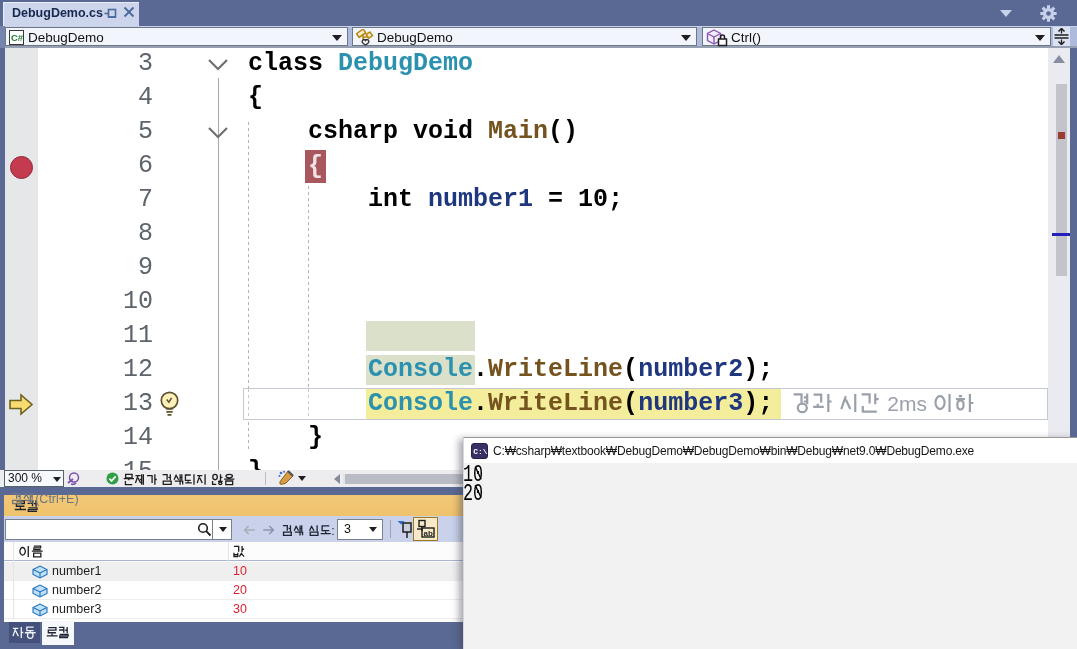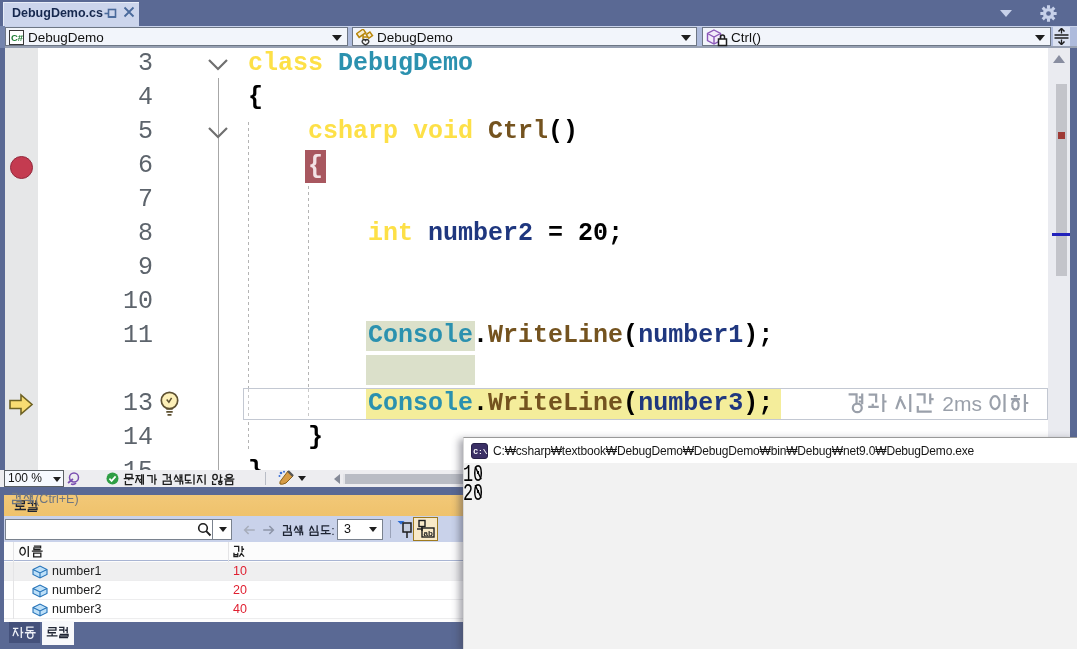--- a/index.html
+++ b/index.html
@@ -1,19 +1,19 @@
 <!DOCTYPE html>
 <html><head><meta charset="utf-8"><style>
 *{margin:0;padding:0;box-sizing:border-box}
 html,body{width:1077px;height:649px;overflow:hidden}
 body{position:relative;background:#5a6994;font-family:"Liberation Sans",sans-serif}
 .abs{position:absolute}
 .code{position:absolute;font:bold 25px "Liberation Mono",monospace;line-height:34px;height:34px;white-space:pre;color:#000}
 .num{position:absolute;font:25px "Liberation Mono",monospace;line-height:34px;height:34px;color:#5d646c;width:114px;text-align:right;left:39px}
-.kw{color:#fde047}.ty{color:#2b91af}.me{color:#74531f}.va{color:#1f377f}
+.kw{color:#000000}.ty{color:#2b91af}.me{color:#74531f}.va{color:#1f377f}
 </style></head><body>
 <div class="abs" style="left:0;top:0;width:1077px;height:26px;background:#5a6994"></div>
 <div class="abs" style="left:3px;top:2px;width:136px;height:24px;background:#ccd5ec;border-top:1px solid #e8edf8;border-left:1px solid #e8edf8"></div>
 <div class="abs" style="left:12px;top:6px;font-size:12.5px;font-weight:bold;color:#16284e">DebugDemo.cs</div>
 <svg class="abs" style="left:104px;top:6px" width="14" height="14" viewBox="0 0 14 14">
 <g stroke="#4a6a9c" stroke-width="1.6" fill="none">
 <path d="M0.5,7.5 H4.5"></path>
       <rect x="4.5" y="3.5" width="7" height="7.5"></rect>
       <path d="M4.5,11 H12"></path>
     </g>
@@ -89,46 +89,47 @@
     </svg>
     <div class="num" style="top:47px">3</div>
     <div class="num" style="top:81px">4</div>
     <div class="num" style="top:115px">5</div>
     <div class="num" style="top:149px">6</div>
     <div class="num" style="top:183px">7</div>
     <div class="num" style="top:217px">8</div>
     <div class="num" style="top:251px">9</div>
     <div class="num" style="top:285px">10</div>
     <div class="num" style="top:319px">11</div>
+    <div class="num" style="top:353px">12</div>
     <div class="num" style="top:387px">13</div>
     <div class="num" style="top:421px">14</div>
     <div class="num" style="top:455px">15</div>
     <svg class="abs" style="left:207px;top:58px" width="22" height="13" viewBox="0 0 22 13">
       <path d="M2,2 L11,11 L20,2" stroke="#6f6f6f" stroke-width="2.2" fill="none"></path>
     </svg>
     <svg class="abs" style="left:207px;top:126px" width="22" height="13" viewBox="0 0 22 13">
       <path d="M2,2 L11,11 L20,2" stroke="#6f6f6f" stroke-width="2.2" fill="none"></path>
     </svg>
     <div class="abs" style="left:243px;top:388px;width:805px;height:32px;background:#fff;border:1px solid #c3c8d2"></div>
     <div class="abs" style="left:366px;top:389px;width:415px;height:30px;background:#f4ed9b"></div>
     <svg class="abs" style="left:0;top:387px" width="340" height="34" viewBox="0 0 340 34">
       <path d="M248.5,2 V32 M308.5,2 V32" stroke="#c9c9c9" stroke-width="1" stroke-dasharray="3,3"></path>
     </svg>
     <div class="abs" style="left:366px;top:321px;width:109px;height:30px;background:#dbe0ca"></div>
     <div class="abs" style="left:366px;top:355px;width:109px;height:30px;background:#dbe0ca"></div>
     <div class="code" style="left:188px;top:47px">    <span class="kw">class</span> <span class="ty">DebugDemo</span></div>
     <div class="code" style="left:188px;top:81px">    {</div>
-    <div class="code" style="left:188px;top:115px">        <span class="kw">csharp</span> <span class="kw">void</span> <span class="me">Ctrl</span>()</div>
-    <div class="code" style="left:188px;top:217px">            <span class="kw">int</span> <span class="va">number2</span> = 20;</div>
-    <div class="code" style="left:188px;top:319px">            <span class="ty">Console</span>.<span class="me">WriteLine</span>(<span class="va">number1</span>);</div>
+    <div class="code" style="left:188px;top:115px">        <span class="kw">csharp</span> <span class="kw">void</span> <span class="me">Main</span>()</div>
+    <div class="code" style="left:188px;top:183px">            <span class="kw">int</span> <span class="va">number1</span> = 10;</div>
+    <div class="code" style="left:188px;top:353px">            <span class="ty">Console</span>.<span class="me">WriteLine</span>(<span class="va">number2</span>);</div>
     <div class="code" style="left:188px;top:387px">            <span class="ty">Console</span>.<span class="me">WriteLine</span>(<span class="va">number3</span>);</div>
     <div class="code" style="left:188px;top:421px">        }</div>
     <div class="code" style="left:188px;top:455px">    }</div>
     <div class="abs" style="left:305px;top:150px;width:21px;height:33px;background:#a8575f;color:#f3e2e5;font:bold 25px 'Liberation Mono',monospace;line-height:33px;text-align:center">{</div>
-    <div style="position:absolute;left:847px;top:389px;"><svg width="183" height="28" viewBox="0 0 183 28" style="overflow:visible">
+    <div style="position:absolute;left:792px;top:389px;"><svg width="183" height="28" viewBox="0 0 183 28" style="overflow:visible">
         <path d="M1.596,5.305999999999999 H9.534 V14.378 M15.204000000000002,4.549999999999999 V15.134 M11.802000000000003,8.33 H15.204000000000002 M11.802000000000003,12.488 H15.204000000000002 M5.8,18.9 A4.5,4.2 0 1 0 14.8,18.9 A4.5,4.2 0 1 0 5.8,18.9" fill="none" stroke="#9aa0aa" stroke-width="2.21"></path>
         <path d="M21.588,5.683999999999999 H29.148000000000003 V13.622 M25.746000000000002,14.756 V17.78 M21.21,17.78 H31.794000000000004 M36.330000000000005,4.927999999999999 V23.072000000000003 M36.330000000000005,12.488 H39.543000000000006" fill="none" stroke="#9aa0aa" stroke-width="2.21"></path>
         <path d="M53.80200000000001,7.196 L49.266000000000005,20.048000000000002 M53.80200000000001,10.409 L58.33800000000001,20.048000000000002 M63.25200000000001,4.927999999999999 V23.072000000000003" fill="none" stroke="#9aa0aa" stroke-width="2.21"></path>
         <path d="M69.63600000000001,5.305999999999999 H77.57400000000001 V14.378 M83.24400000000001,4.549999999999999 V15.134 M83.24400000000001,10.219999999999999 H86.64600000000002 M70.77000000000001,17.024 V22.694000000000003 H84.75600000000001" fill="none" stroke="#9aa0aa" stroke-width="2.21"></path>
         <text x="95.3" y="22.1" font-family="Liberation Sans" font-size="21px" font-weight="normal" fill="#9aa0aa">2ms</text>
         <path d="M143.5,13.6 A4.5,6.4 0 1 0 152.6,13.6 A4.5,6.4 0 1 0 143.5,13.6 M157.52436328125003,4.927999999999999 V23.072000000000003" fill="none" stroke="#9aa0aa" stroke-width="2.21"></path>
         <path d="M166.81140328125005,7.196 H170.07732328125005 M163.90836328125005,10.02344 H172.98036328125005 M165.4,15.9 A3.1,3.9 0 1 0 171.5,15.9 A3.1,3.9 0 1 0 165.4,15.9 M177.89436328125004,4.927999999999999 V23.072000000000003 M177.89436328125004,14.0 H181.29636328125002" fill="none" stroke="#9aa0aa" stroke-width="2.21"></path>
       </svg></div>
     <svg class="abs" style="left:10px;top:156px" width="23" height="23" viewBox="0 0 23 23">
       <circle cx="11.5" cy="11.5" r="11" fill="#c43b50" stroke="#93293c" stroke-width="1"></circle>
@@ -142,21 +143,21 @@
       <path d="M9.7,9.5 l2.2,2.7 2.7,-4.4" stroke="#5e5132" stroke-width="1.5" fill="none"></path>
     </svg>
   </div>
 <div class="abs" style="left:1048px;top:48px;width:22px;height:422px;background:#eaebf0"></div>
 <div class="abs" style="left:1053px;top:55px;width:0;height:0;border-left:6px solid transparent;border-right:6px solid transparent;border-bottom:8px solid #888da0"></div>
 <div class="abs" style="left:1056px;top:84px;width:11px;height:192px;background:#c3c4ca"></div>
 <div class="abs" style="left:1058px;top:132px;width:7px;height:7px;background:#9e3a36"></div>
 <div class="abs" style="left:1052px;top:233px;width:18px;height:3px;background:#2222bb"></div>
 <div class="abs" style="left:0;top:470px;width:1070px;height:17px;background:#ededf0"></div>
 <div class="abs" style="left:4px;top:470px;width:60px;height:17px;background:#f6f9fe;border:1px solid #5b6064"></div>
-<div class="abs" style="left:8px;top:471px;font-size:12px;color:#111">100 %</div>
+<div class="abs" style="left:8px;top:471px;font-size:12px;color:#111">300 %</div>
 <div class="abs" style="left:53px;top:477px;width:0;height:0;border-left:4px solid transparent;border-right:4px solid transparent;border-top:5px solid #1e1e1e"></div>
 <svg class="abs" style="left:66px;top:471px" width="15" height="15" viewBox="0 0 15 15">
 <circle cx="8" cy="6.5" r="4.5" fill="none" stroke="#7a4fb0" stroke-width="1.5"></circle>
 <path d="M2,12 L7,8 M5,13 q3,1 5,-1" stroke="#7a4fb0" stroke-width="1.7" fill="none"></path>
   </svg>
 <svg class="abs" style="left:106px;top:472px" width="13" height="13" viewBox="0 0 13 13">
 <circle cx="6.5" cy="6.5" r="6" fill="#2f9e44"></circle>
 <path d="M3.4,6.7 L5.6,8.9 L9.6,4.4" stroke="#fff" stroke-width="1.7" fill="none"></path>
   </svg>
 <div style="position:absolute;left:123px;top:471px;"><svg width="112" height="17" viewBox="0 0 112 17" style="overflow:visible">
@@ -266,21 +267,21 @@
 <div class="abs" style="left:52px;top:583px;font-size:12.5px;color:#1e1e1e">number2</div>
 <div class="abs" style="left:233px;top:583px;font-size:12.5px;color:#e01f30">20</div>
 <div class="abs" style="left:4px;top:600px;width:459px;height:19px;background:#fff;border-bottom:1px solid #ededee"></div>
 <svg class="abs" style="left:32px;top:603px" width="16" height="14" viewBox="0 0 16 14">
 <g stroke="#2472b8" stroke-width="1.1">
 <path d="M1,4.5 L8,1 L15,4.5 L15,9.5 L8,13 L1,9.5 Z" fill="#bee0f8"></path>
 <path d="M1,4.5 L8,8 L15,4.5 M8,8 V13" fill="none"></path>
     </g>
   </svg>
 <div class="abs" style="left:52px;top:602px;font-size:12.5px;color:#1e1e1e">number3</div>
-<div class="abs" style="left:233px;top:602px;font-size:12.5px;color:#e01f30">40</div>
+<div class="abs" style="left:233px;top:602px;font-size:12.5px;color:#e01f30">30</div>
 <div class="abs" style="left:13px;top:542px;width:1px;height:77px;background:#e4e4e6"></div>
 <div class="abs" style="left:4px;top:622px;width:459px;height:27px;background:#5a6994"></div>
 <div class="abs" style="left:9px;top:622px;width:31px;height:21px;background:#44517b"></div>
 <div style="position:absolute;left:12px;top:624px;"><svg width="24" height="17" viewBox="0 0 24 17" style="overflow:visible">
       <path d="M0.95,4.45 H6.35 M3.6499999999999995,4.45 L0.95,12.100000000000001 M3.6499999999999995,6.745 L6.35,12.100000000000001 M9.275,3.1 V13.9 M9.275,8.5 H11.3" fill="none" stroke="#eef1f7" stroke-width="1.31"></path>
       <path d="M21.625,3.1 H14.875 V6.7 H21.625 M18.25,7.15 V8.725000000000001 M12.85,8.725000000000001 H23.65 M15.6,11.4 A2.7,2.5 0 1 0 20.9,11.4 A2.7,2.5 0 1 0 15.6,11.4" fill="none" stroke="#eef1f7" stroke-width="1.31"></path>
     </svg></div>
 <div class="abs" style="left:42px;top:621px;width:32px;height:24px;background:#f7f8fb"></div>
 <div style="position:absolute;left:46px;top:624px;"><svg width="24" height="17" viewBox="0 0 24 17" style="overflow:visible">
       <path d="M2.3,3.55 H9.95 V6.137499999999999 H2.3 V8.725 H9.95 M6.125,9.625 V11.875 M0.725,11.875 H11.525" fill="none" stroke="#1e2433" stroke-width="1.31"></path>

